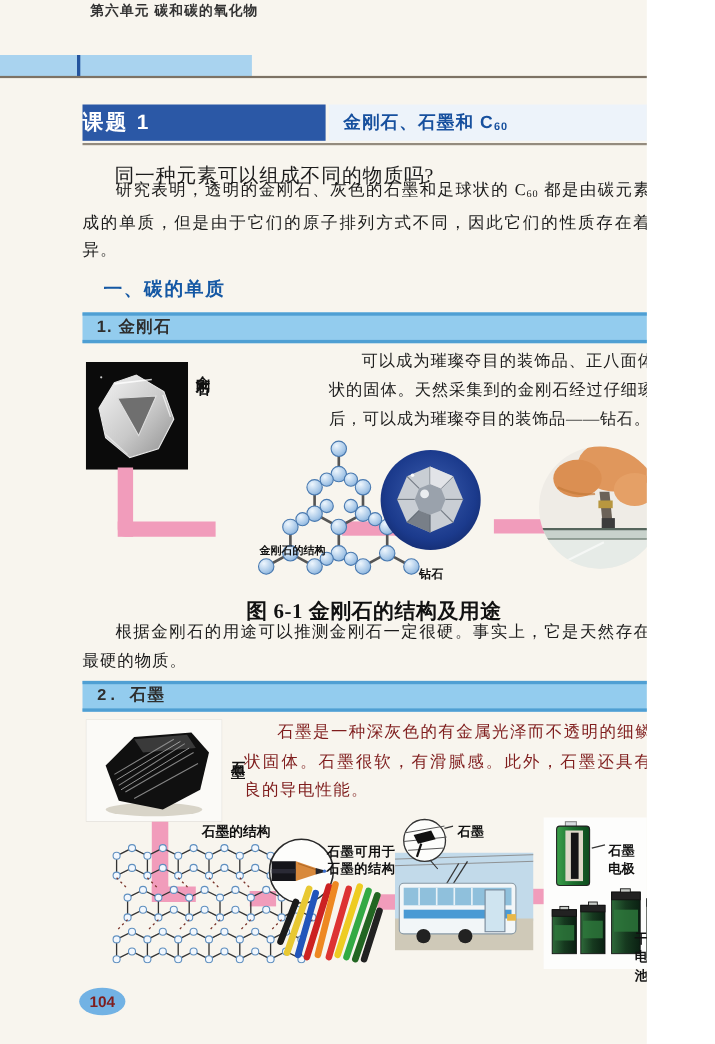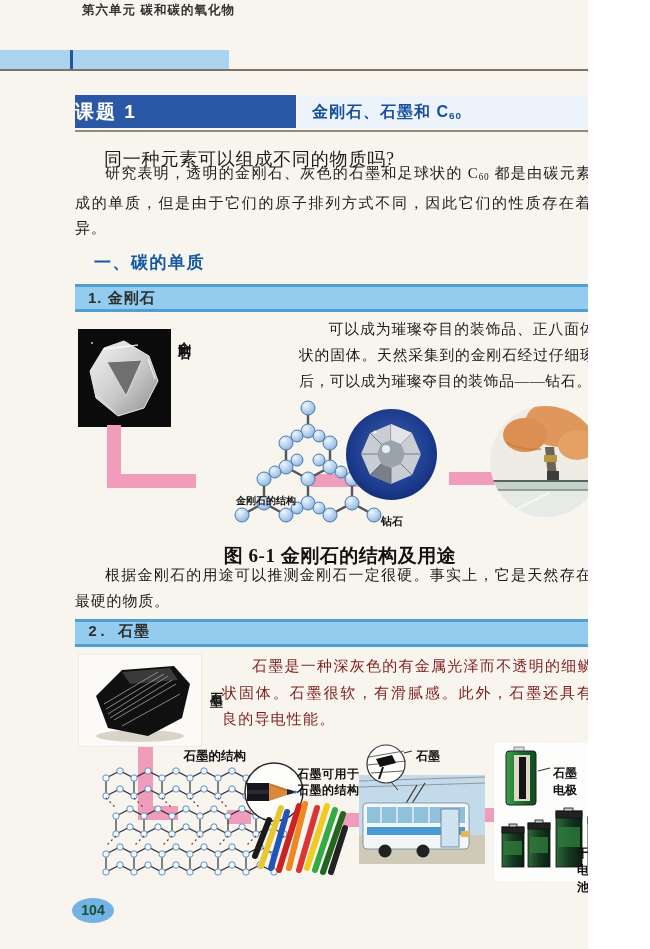--- a/index.html
+++ b/index.html
@@ -51,21 +51,21 @@
   .cutter-caption{left:479px;top:525px;width:128px;text-align:center;font-size:12px;line-height:15.5px;}
   .fig-caption{left:75px;width:530px;text-align:center;font-size:19px;letter-spacing:0.5px;}
   .fig1{top:543px;} .fig2{top:871px;}
   .gs-caption{left:136px;top:748px;width:110px;text-align:right;font-size:12.5px;}
   .pencil-labels{left:297px;top:766px;font-size:12px;line-height:16px;letter-spacing:0.5px;}
   .bus-label{left:416px;top:748px;font-size:12px;}
   .electrode-label{left:541px;top:765px;font-size:12px;margin-left:12px;}
   .battery-label{left:577px;top:845px;font-size:12px;}
 
   .page-oval{left:72px;top:898px;width:42px;height:25px;border-radius:50%;background:#72b2e4;
-    text-align:center;line-height:25px;font-weight:bold;font-size:14px;color:#14532d;}
+    text-align:center;line-height:25px;font-weight:bold;font-size:14px;color:#7f1d1d;}
 </style>
 </head>
 <body>
 
 <div id="page">
 
   <div class="abs header-bar">
     <div class="abs header-divider"></div>
   </div>
   <div class="abs header-unit">第六单元  碳和碳的氧化物</div>

